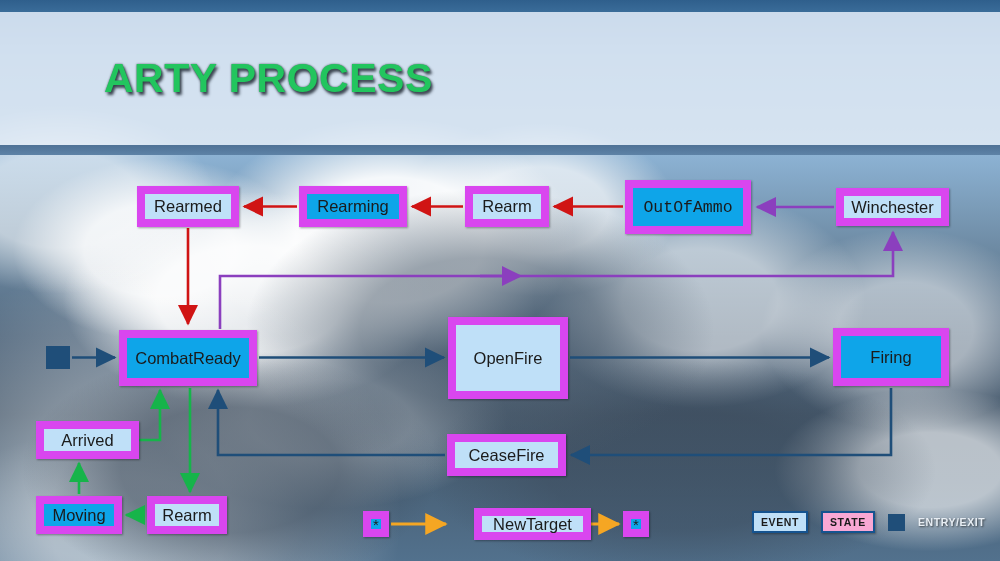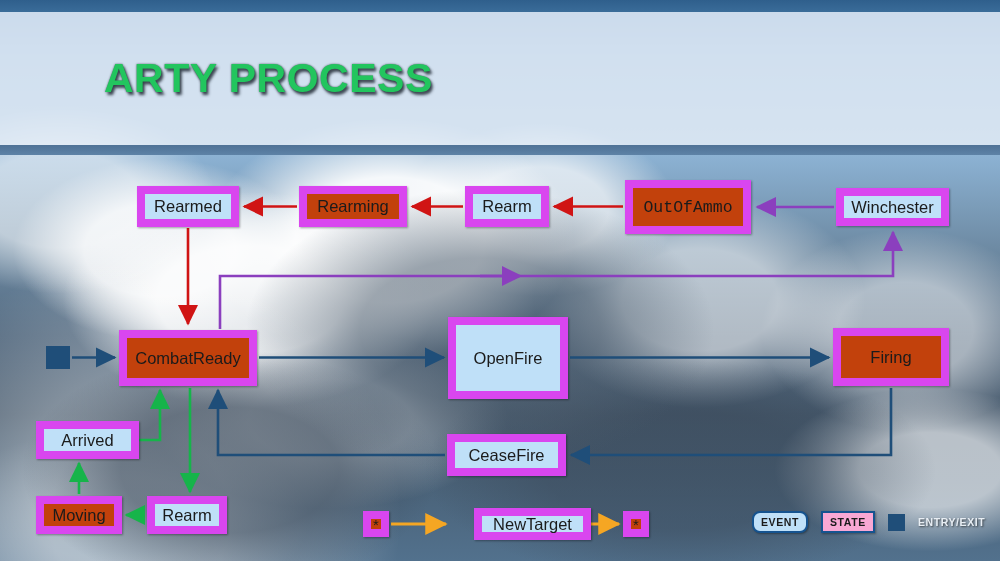--- a/index.html
+++ b/index.html
@@ -43,31 +43,31 @@
     background:linear-gradient(180deg,#4f7296,#5d82a6);}
   .title{position:absolute;left:104px;top:55px;
     font-size:41px;font-weight:bold;color:#22c55e;letter-spacing:.5px;
     text-shadow:2px 3px 3px rgba(35,45,55,.85), 0 0 2px rgba(60,70,80,.9);}
 
   
   .node{position:absolute;box-sizing:border-box;
     display:flex;align-items:center;justify-content:center;
     border:8px solid #d946ef;font-size:16.5px;color:#1b1b1b;
     box-shadow:1px 1px 2px rgba(0,0,0,.35);}
-  .state{background:#c2410c;}
+  .state{background:#0ea5e9;}
   .event{background:#bfe0f8;}
   .star{font-size:15px;}
   .entry-square{position:absolute;background:#1f4e79;}
 
   
   .legend{position:absolute;display:flex;align-items:center;gap:13px;}
   .lg-box{box-sizing:border-box;border:2px solid #15538f;
     font-size:10.5px;font-weight:bold;letter-spacing:.6px;color:#1b1b1b;
     padding:3px 7px;box-shadow:1px 1px 2px rgba(0,0,0,.35);}
-  .lg-event{background:#bfe0f8;border-radius:8px;}
+  .lg-event{background:#bfe0f8;border-radius:0;}
   .lg-state{background:#f9a8d4;}
   .lg-sq{width:17px;height:17px;background:#1f4e79;}
   .lg-text{font-size:10.5px;font-weight:bold;letter-spacing:.6px;color:#e8eef4;
     text-shadow:1px 1px 2px rgba(0,0,0,.6);}
 
   svg.wires{position:absolute;inset:0;width:1000px;height:561px;pointer-events:none;}
 </style>
 </head>
 <body>
 

